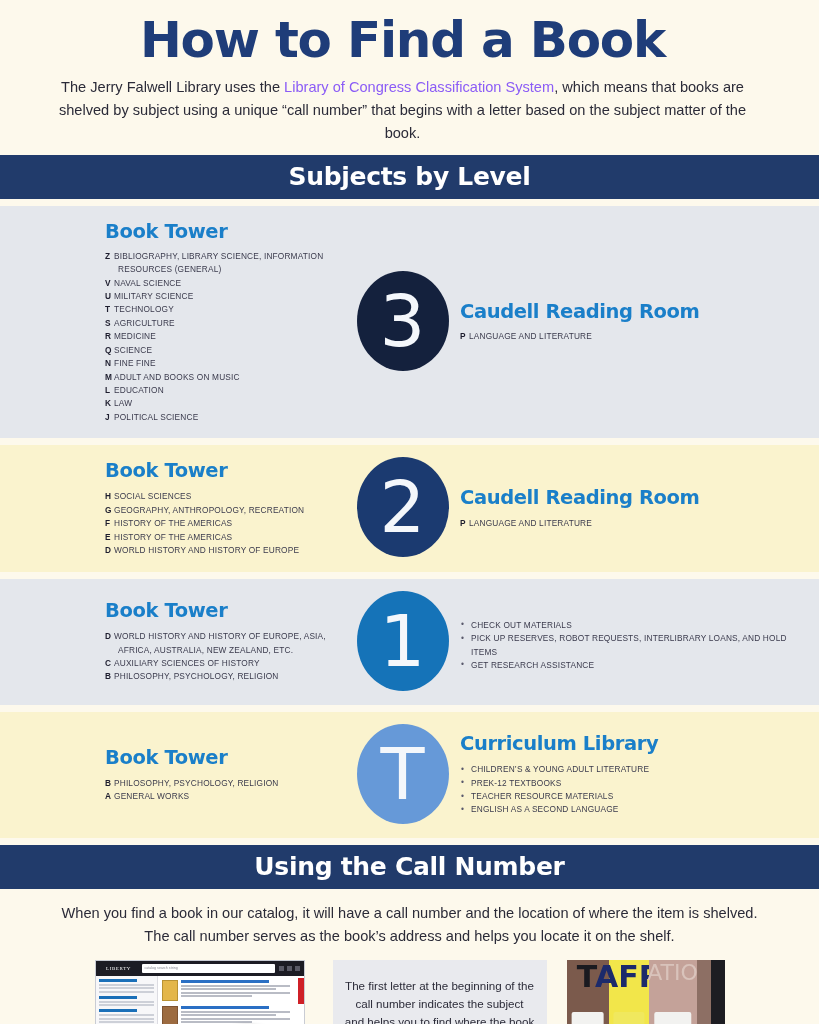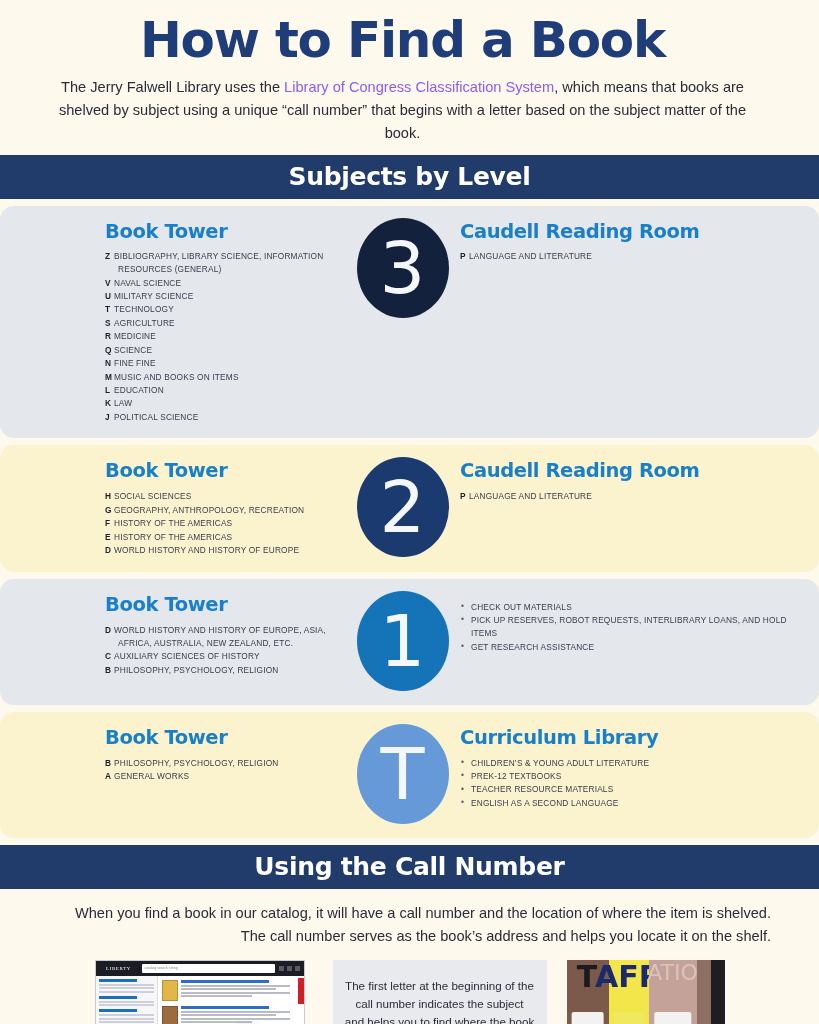--- a/index.html
+++ b/index.html
@@ -46,25 +46,24 @@
     font-size: 25px;
     letter-spacing: -0.3px;
     padding: 7px 0 8px 0;
   }
 
   
   .levels { margin-top: 7px; }
   .level-row {
     position: relative;
     display: flex;
-    align-items: flex-start;
+    align-items: center;
     padding: 14px 0 14px 0;
     margin-bottom: 7px;
     min-height: 118px;
-    border-radius: 14px;
   }
   .level-row.gray { background: #e4e7ec; }
   .level-row.cream { background: #faf3ce; }
 
   .col-left {
     width: 345px;
     padding-left: 105px;
     padding-right: 6px;
   }
   .col-mid {
@@ -133,21 +132,21 @@
     color: #f4f7fb;
     font-family: "DejaVu Sans", sans-serif;
     font-weight: 400;
     font-size: 72px;
     line-height: 1;
     margin-top: -2px;
   }
 
   
   .callnum-intro {
-    text-align: right;
+    text-align: center;
     font-size: 14.6px;
     line-height: 1.58;
     color: #2b2b38;
     padding: 13px 48px 10px 48px;
   }
 
   .panels {
     display: flex;
     justify-content: center;
     align-items: flex-start;
@@ -322,21 +321,21 @@
         <div class="room-title">Book Tower</div>
         <ul class="subject-list">
           <li><span class="ltr">Z</span><span>BIBLIOGRAPHY, LIBRARY SCIENCE, INFORMATION RESOURCES (GENERAL)</span></li>
           <li><span class="ltr">V</span><span>NAVAL SCIENCE</span></li>
           <li><span class="ltr">U</span><span>MILITARY SCIENCE</span></li>
           <li><span class="ltr">T</span><span>TECHNOLOGY</span></li>
           <li><span class="ltr">S</span><span>AGRICULTURE</span></li>
           <li><span class="ltr">R</span><span>MEDICINE</span></li>
           <li><span class="ltr">Q</span><span>SCIENCE</span></li>
           <li><span class="ltr">N</span><span>FINE FINE</span></li>
-          <li><span class="ltr">M</span><span>MUSIC AND BOOKS ON ITEMS</span></li>
+          <li><span class="ltr">M</span><span>ADULT AND BOOKS ON MUSIC</span></li>
           <li><span class="ltr">L</span><span>EDUCATION</span></li>
           <li><span class="ltr">K</span><span>LAW</span></li>
           <li><span class="ltr">J</span><span>POLITICAL SCIENCE</span></li>
         </ul>
       </div>
       <div class="col-mid">
         <div class="level-circle" style="background:#14213d;">3</div>
       </div>
       <div class="col-right">
         <div class="room-title">Caudell Reading Room</div>

